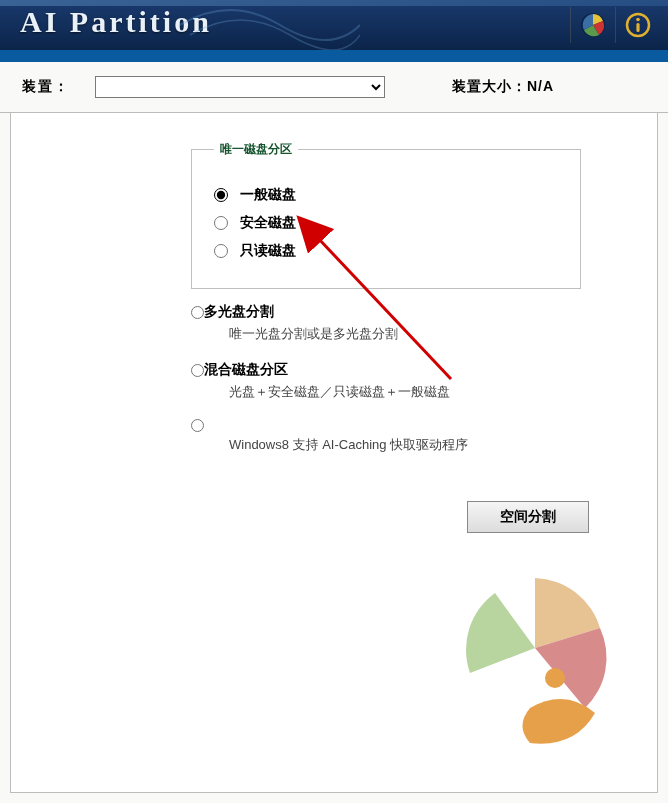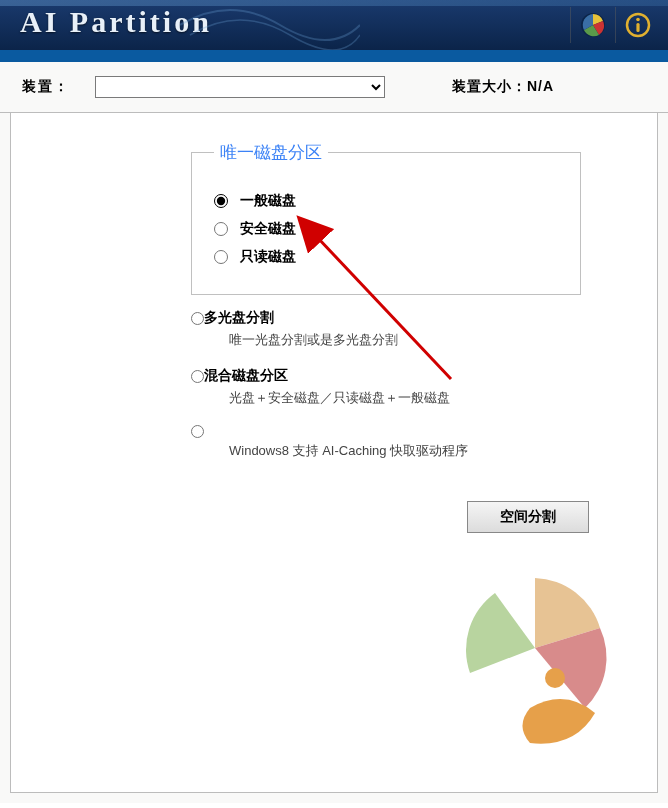--- a/index.html
+++ b/index.html
@@ -100,24 +100,24 @@
     min-height: 680px;
     position: relative;
   }
 
   fieldset.group {
     border: 1px solid #c0c0c0;
     padding: 18px 22px 18px 22px;
     width: 390px;
   }
   fieldset.group legend {
-    font-weight: normal;
-    font-size: 17px;
+    font-weight: bold;
+    font-size: 12px;
     padding: 0 6px;
-    color: #3b82f6;
+    color: #14532d;
   }
   .radio-row {
     display: flex;
     align-items: center;
     gap: 12px;
     margin: 10px 0;
     cursor: pointer;
   }
   .radio-row input[type=radio] {
     width: 14px; height: 14px;

